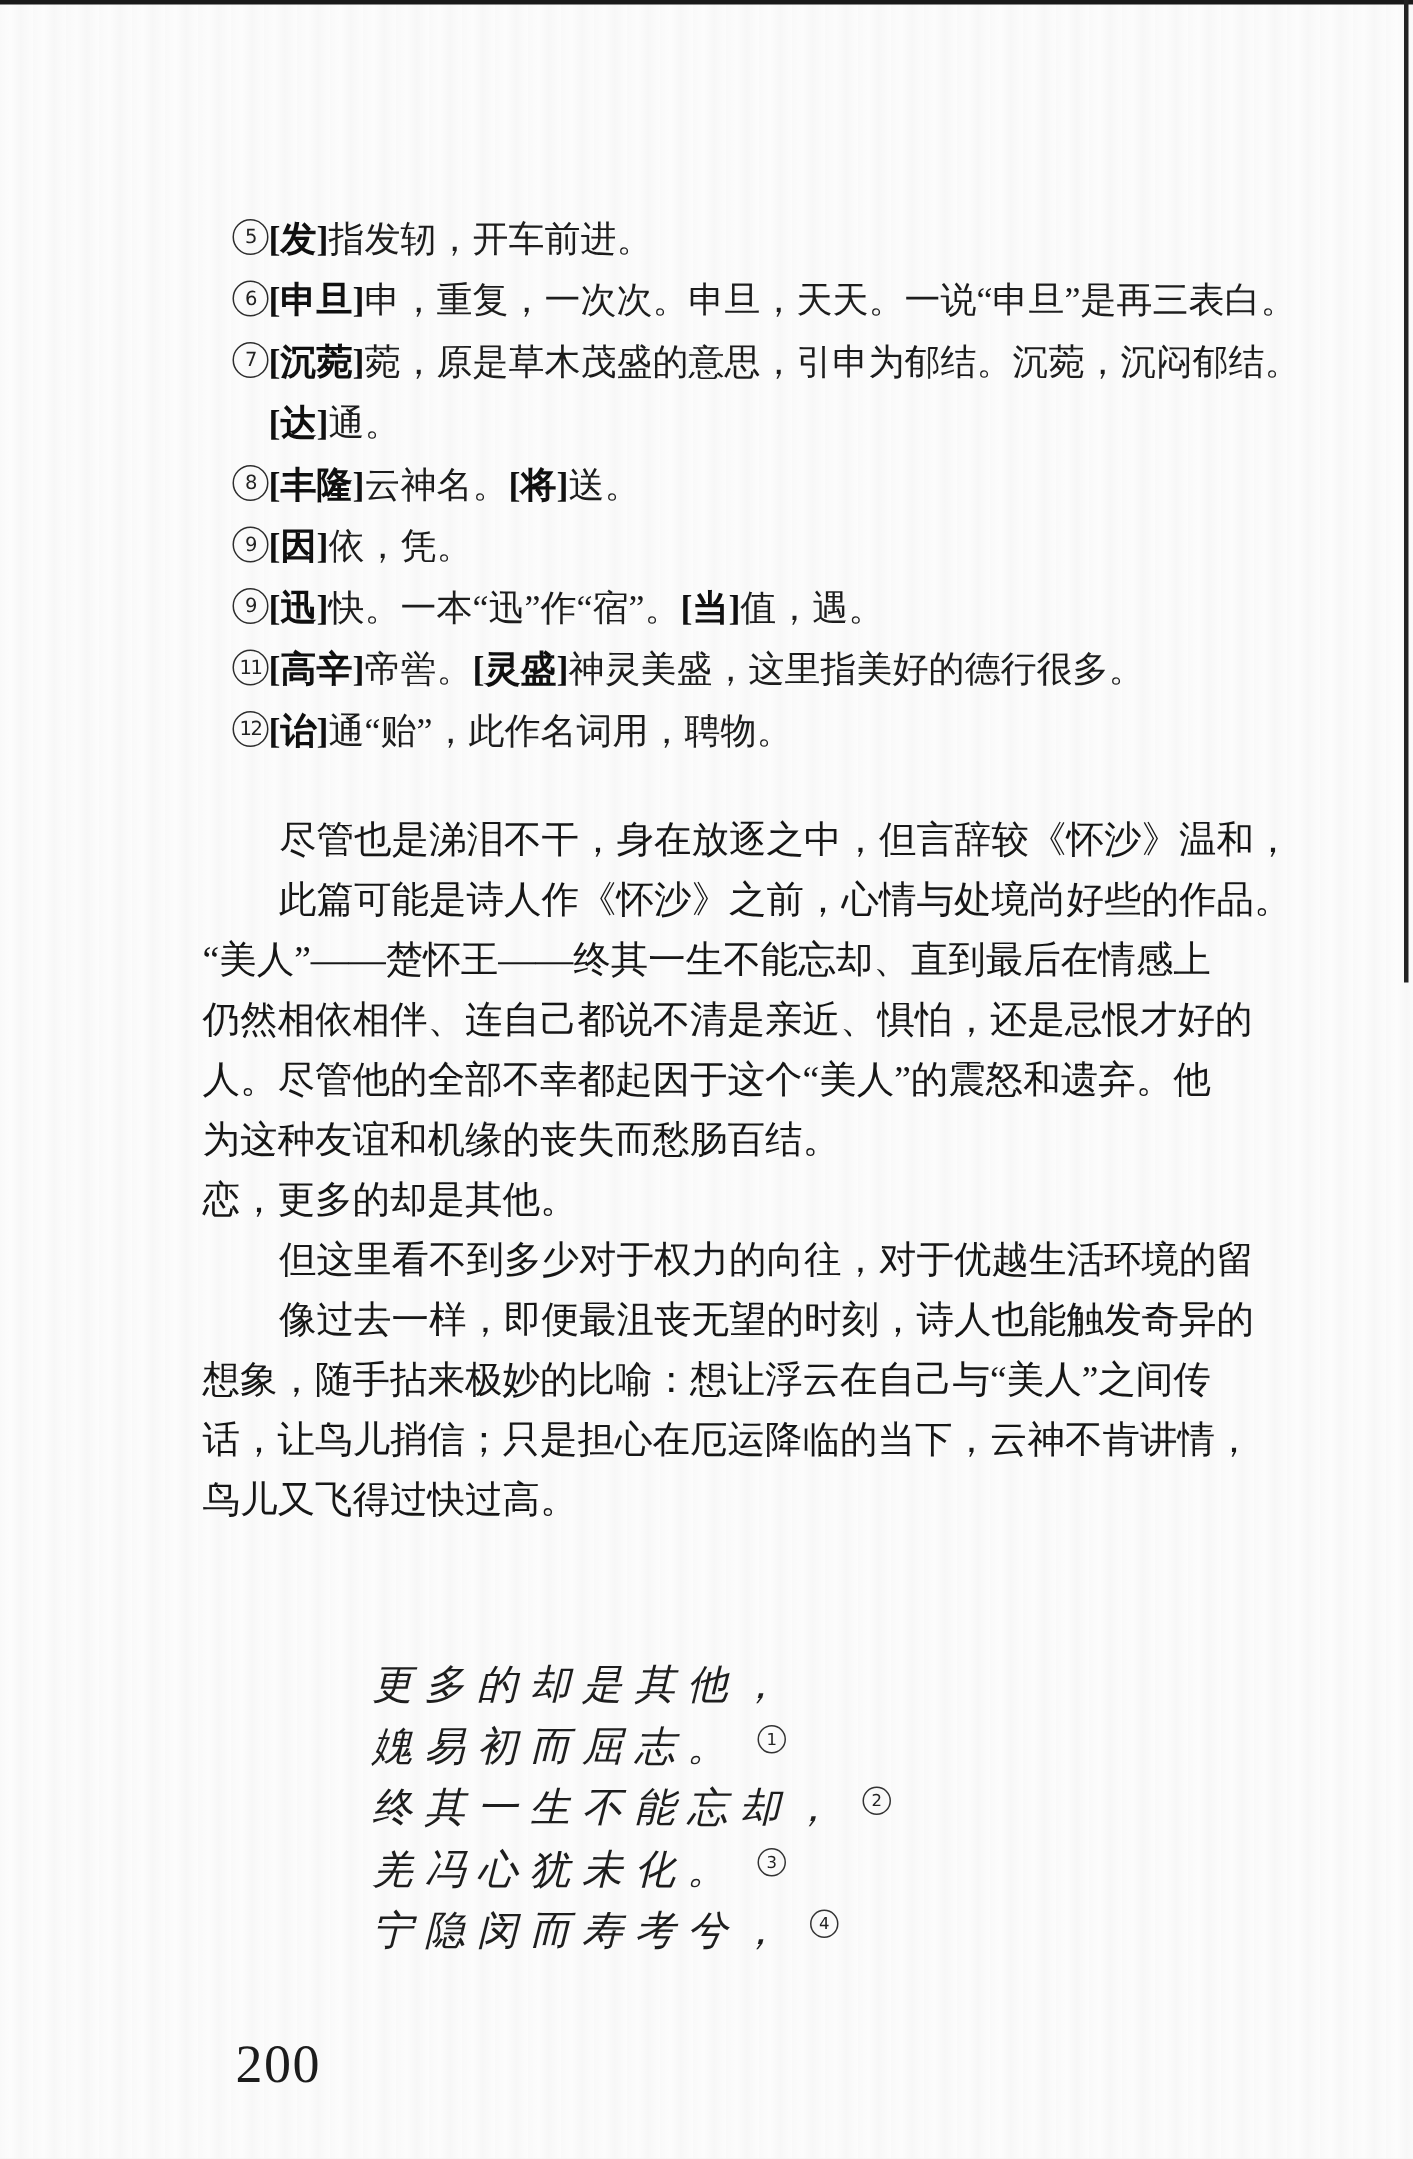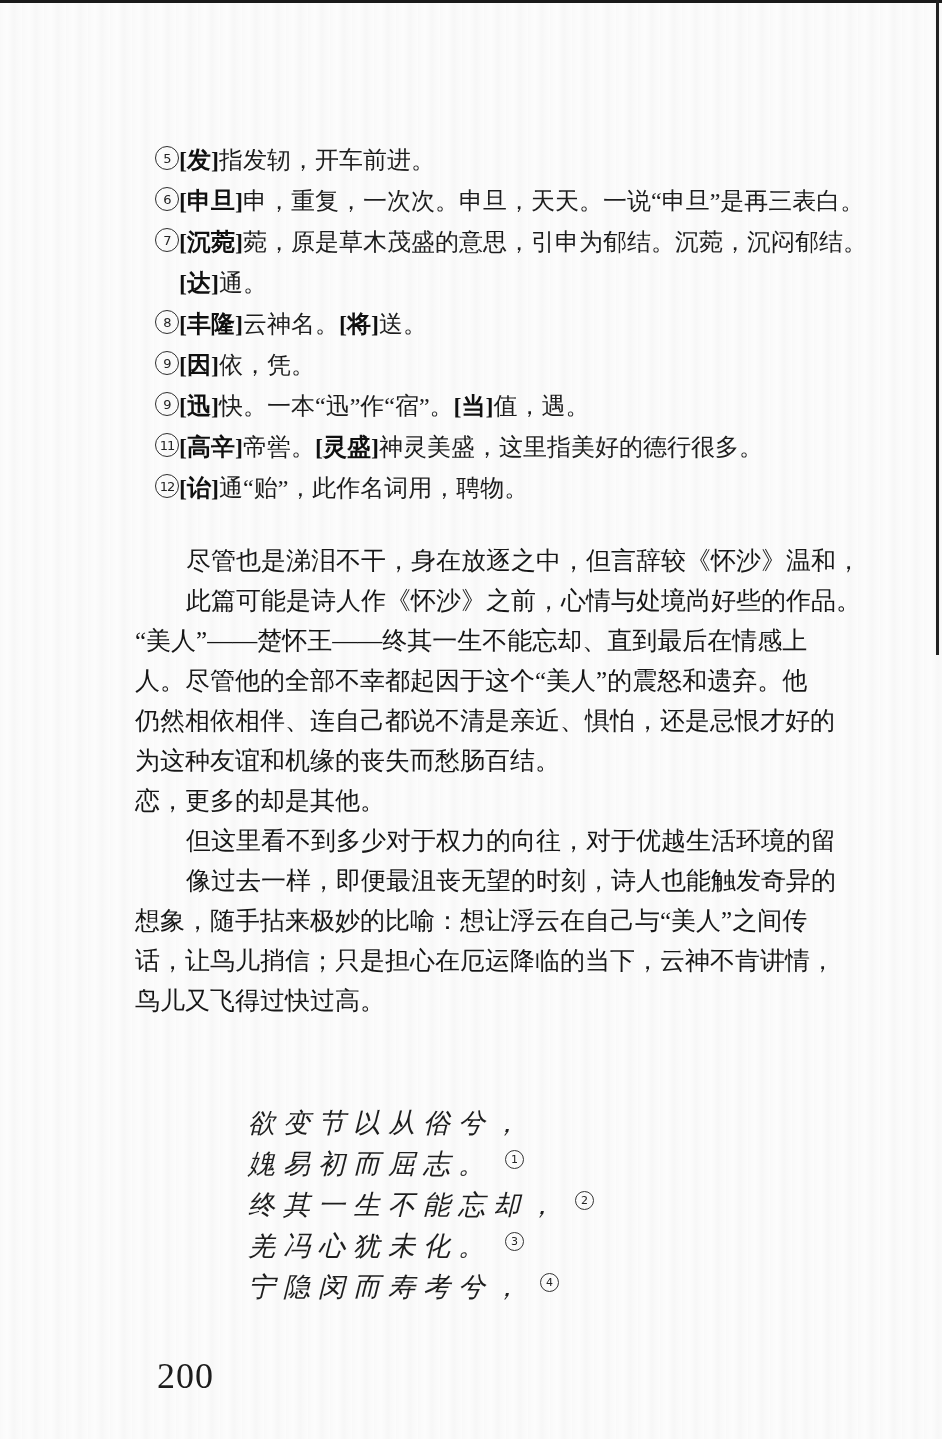--- a/index.html
+++ b/index.html
@@ -128,33 +128,33 @@
       <span class="badge">12</span>
       <span class="ann-text"><span class="term">[诒]</span><span>通“贻”，此作名词用，聘物。</span></span>
     </div>
 
   </div>
 
   <div class="commentary">
     <div class="c-line indent">尽管也是涕泪不干，身在放逐之中，但言辞较《怀沙》温和，</div>
     <div class="c-line indent">此篇可能是诗人作《怀沙》之前，心情与处境尚好些的作品。</div>
     <div class="c-line">“美人”——楚怀王——终其一生不能忘却、直到最后在情感上</div>
+    <div class="c-line">仍然相依相伴、连自己都说不清是亲近、惧怕，还是忌恨才好的</div>
     <div class="c-line">人。尽管他的全部不幸都起因于这个“美人”的震怒和遗弃。他</div>
-    <div class="c-line">仍然相依相伴、连自己都说不清是亲近、惧怕，还是忌恨才好的</div>
     <div class="c-line">为这种友谊和机缘的丧失而愁肠百结。</div>
     <div class="c-line">恋，更多的却是其他。</div>
     <div class="c-line indent">但这里看不到多少对于权力的向往，对于优越生活环境的留</div>
     <div class="c-line indent">像过去一样，即便最沮丧无望的时刻，诗人也能触发奇异的</div>
     <div class="c-line">想象，随手拈来极妙的比喻：想让浮云在自己与“美人”之间传</div>
     <div class="c-line">话，让鸟儿捎信；只是担心在厄运降临的当下，云神不肯讲情，</div>
     <div class="c-line">鸟儿又飞得过快过高。</div>
   </div>
 
   <div class="poem">
-    <div class="p-line"><span>欲变节以从俗兮，</span><span class="fnref none"></span></div>
+    <div class="p-line"><span>更多的却是其他，</span><span class="fnref none"></span></div>
     <div class="p-line"><span>媿易初而屈志。</span><span class="fnref">1</span></div>
     <div class="p-line"><span>终其一生不能忘却，</span><span class="fnref">2</span></div>
     <div class="p-line"><span>羌冯心犹未化。</span><span class="fnref">3</span></div>
     <div class="p-line"><span>宁隐闵而寿考兮，</span><span class="fnref">4</span></div>
   </div>
 
   <div class="pageno">200</div>
 
 </div>
 

